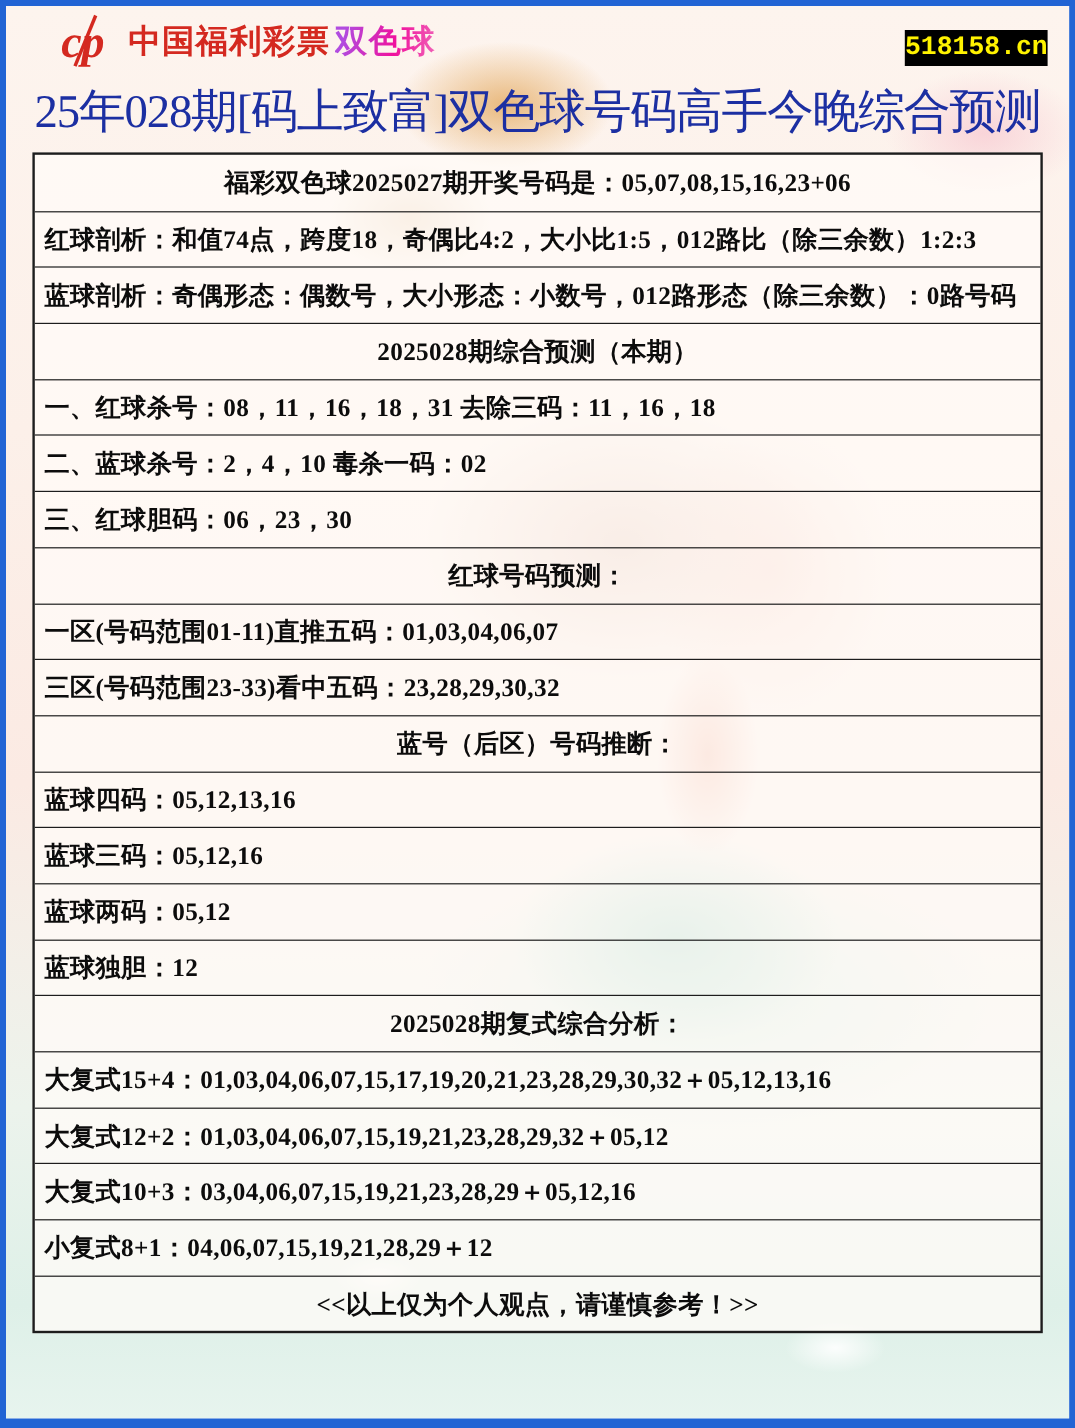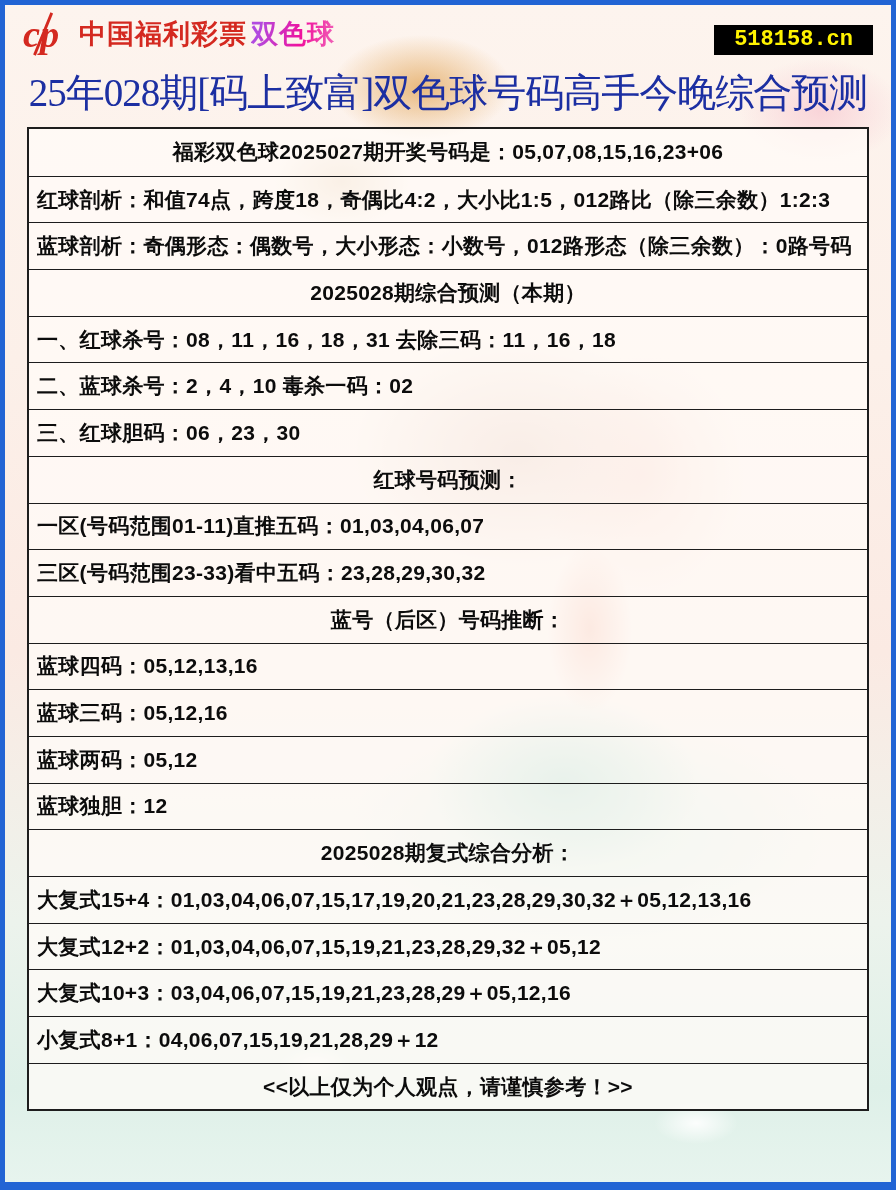--- a/index.html
+++ b/index.html
@@ -24,38 +24,38 @@
       
       radial-gradient(ellipse 230px 160px at 58% 38%, rgba(186,108,78,.38), rgba(186,108,78,0) 72%),
       
       radial-gradient(ellipse 120px 70px at 47% 7%, rgba(222,154,66,.65), rgba(222,154,66,0) 75%),
       radial-gradient(ellipse 90px 60px at 38% 15%, rgba(205,150,90,.45), rgba(205,150,90,0) 75%),
       radial-gradient(ellipse 110px 70px at 92% 9%, rgba(248,205,212,.8), rgba(248,205,212,0) 75%),
       
       linear-gradient(180deg,#fdf4ee 0%,#fcf0e9 30%,#fbeae3 55%,#ecf3ec 78%,#def0e8 92%,#e7f4ee 100%);
   }
   
-  .header{height:57px;display:flex;align-items:center;padding-left:18px;}
+  .header{height:57px;display:flex;align-items:center;padding-left:18px;margin-left:28px;}
   .logo{width:46px;height:46px;flex:0 0 auto;}
   .brand{margin-left:10px;font-size:27px;font-weight:bold;color:#d42920;letter-spacing:1px;white-space:nowrap;}
   .brand .product{color:#e716a6;margin-left:4px;
     background:linear-gradient(100deg,#b14be0 10%,#f0119d 60%,#f05ab4 95%);
     -webkit-background-clip:text;background-clip:text;-webkit-text-fill-color:transparent;}
   .badge{position:absolute;top:20px;right:18px;background:#000;color:#fff300;
     font-family:"Liberation Mono","DejaVu Sans Mono",monospace;
-    font-size:22px;font-weight:bold;padding:3px 20px;line-height:1.1;}
+    font-size:22px;font-weight:bold;padding:3px 0;line-height:1.1;}
   
   .title{margin:4px 6px 7px 6px;text-align:center;
     font-family:Liberation Serif, serif;
     font-size:39px;font-weight:500;color:#1c2fa2;letter-spacing:-1px;white-space:nowrap;}
   
   .ptable{margin:0 22px;border:2px solid #1d1d1d;background:rgba(255,251,247,.78);}
   .row{box-sizing:border-box;height:46.7px;display:flex;align-items:center;
     padding:15px 8px;border-top:1.8px solid #1d1d1d;
-    font-size:21px;font-weight:bold;color:#0c0c0c;letter-spacing:.3px;white-space:nowrap;}
+    font-size:21px;font-weight:bold;color:#0c0c0c;letter-spacing:.3px;white-space:nowrap;font-family:Liberation Serif, serif;}
   .row:first-child{border-top:none;}
   .row.center{justify-content:center;}
 </style>
 </head>
 <body>
 
 <div class="page">
 
   <div class="header">
     <svg class="logo" viewBox="0 0 48 48">

